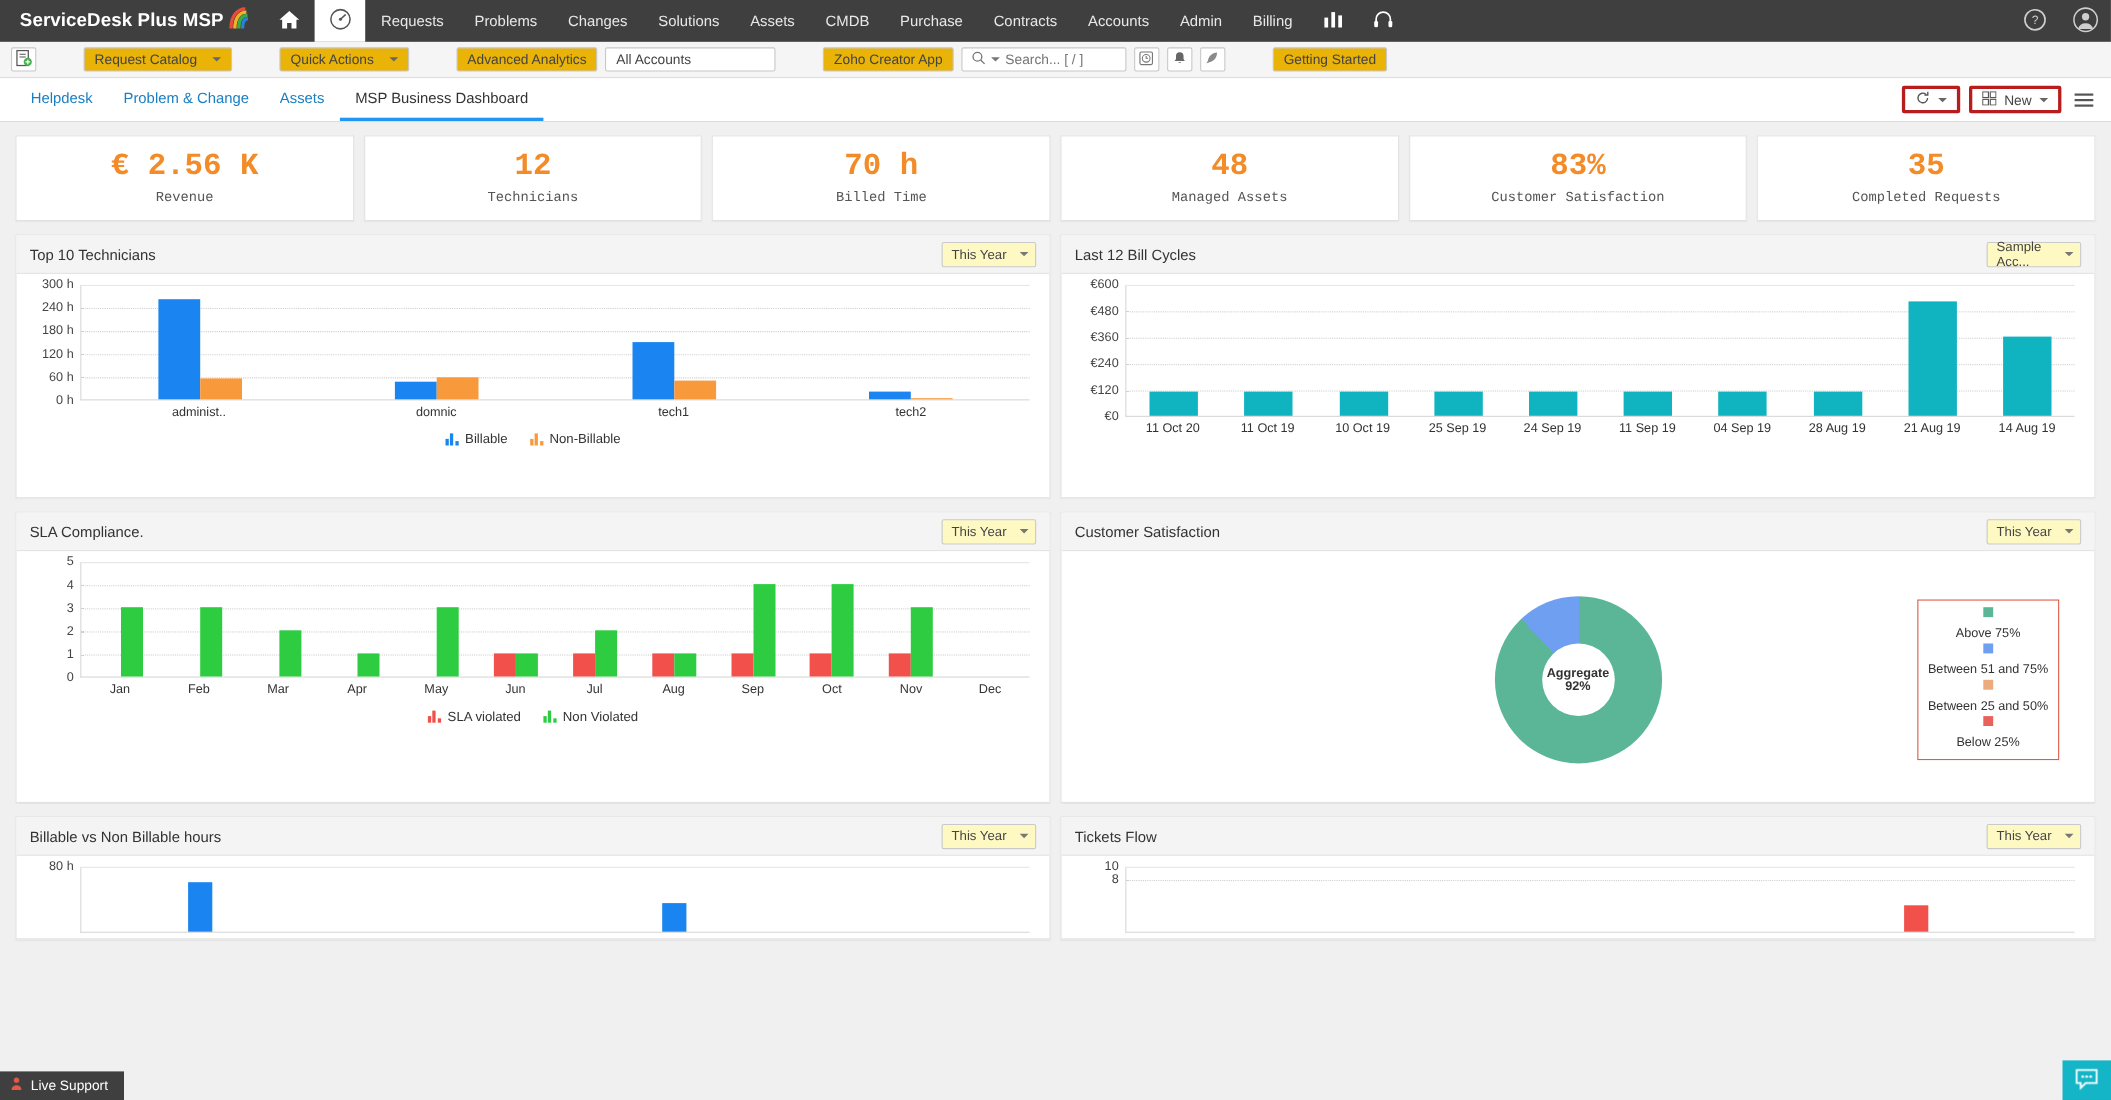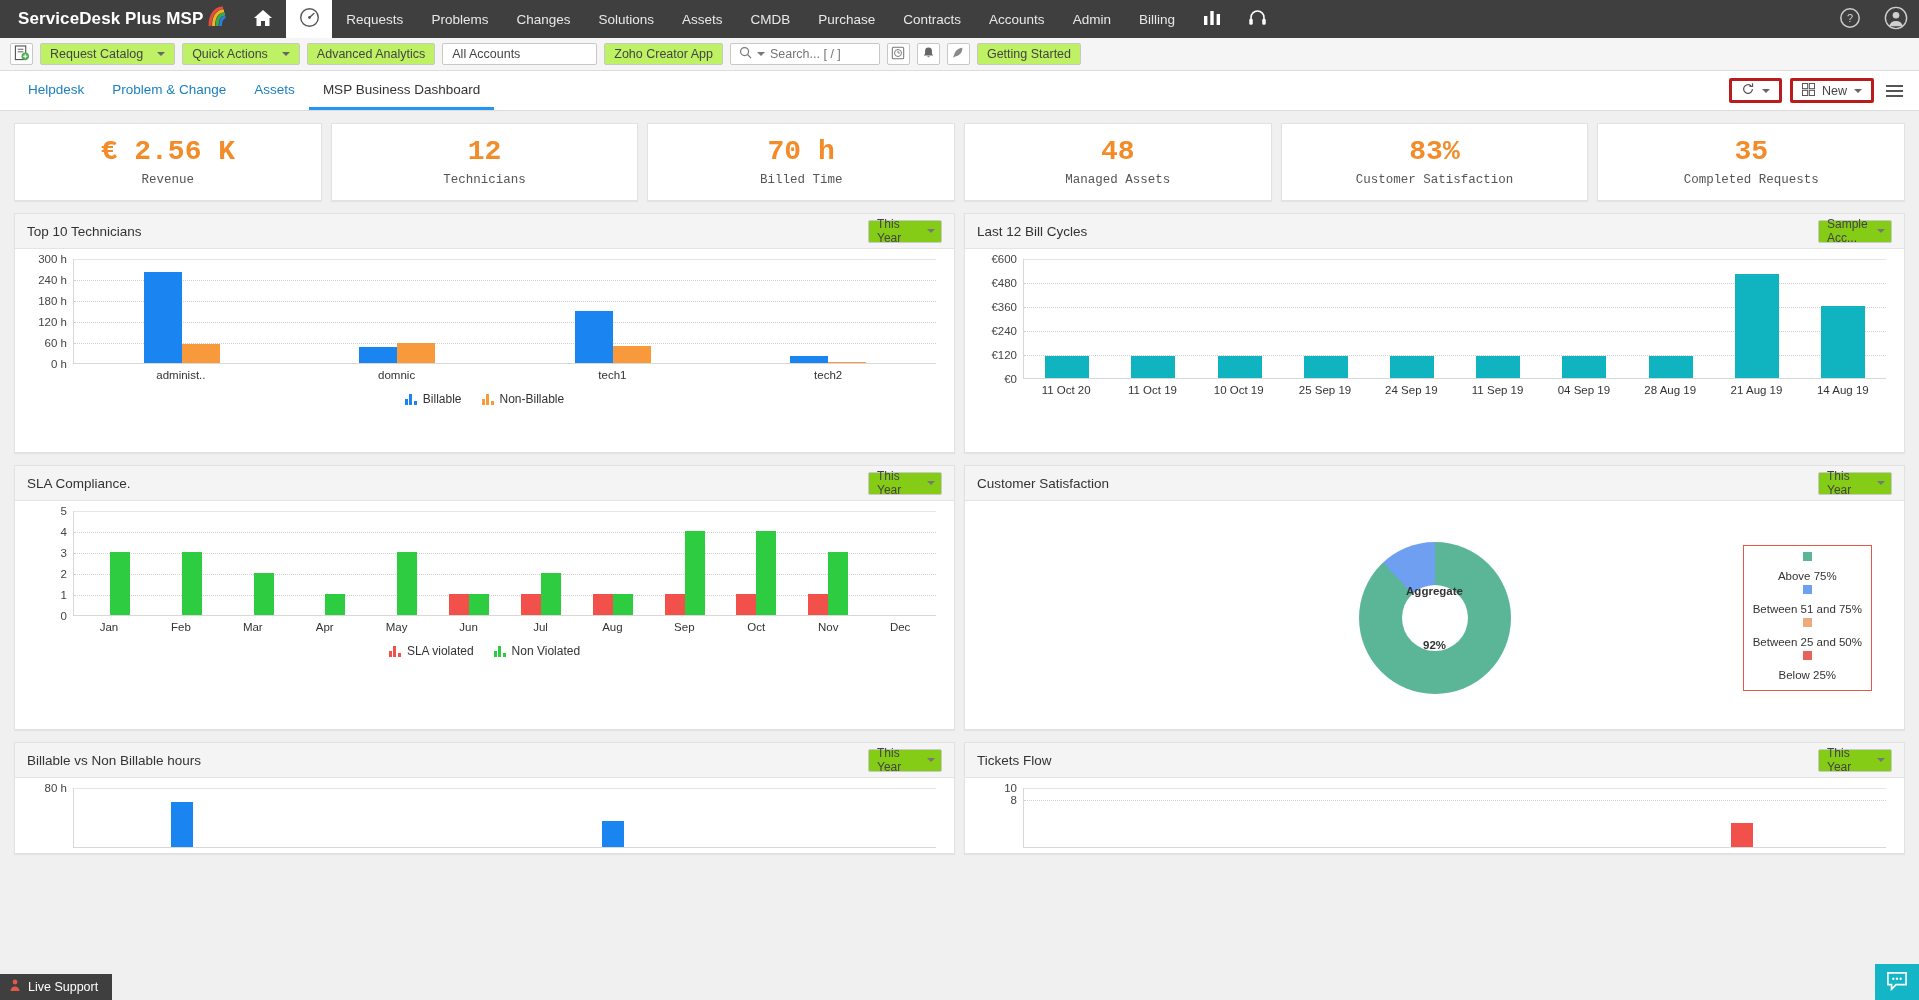--- a/index.html
+++ b/index.html
@@ -41,23 +41,23 @@
   .toolbar {
     height: 33px; background: #f5f5f5; border-bottom: 1px solid #dcdcdc;
     display: flex; align-items: center; gap: 7px; padding: 0 10px;
   }
   .tb-iconbox {
     width: 23px; height: 22px; border: 1px solid #c8c8c8; background: #fff;
     border-radius: 2px; display: flex; align-items: center; justify-content: center;
     cursor: pointer;
   }
   .tb-btn {
-    height: 22px; border: 1px solid #c8c8c8; background: #bef264; border-radius: 2px;
+    height: 22px; border: 1px solid #c8c8c8; background: #eab308; border-radius: 2px;
     display: flex; align-items: center; padding: 0 9px; font-size: 12.5px;
-    color: #444; cursor: pointer; white-space: nowrap; gap: 14px;
+    color: #444; cursor: pointer; white-space: nowrap; gap: 14px; margin-left: 36px;
   }
   .tb-btn .caret { border-top: 4px solid #666; border-left: 4px solid transparent;
     border-right: 4px solid transparent; }
   .tb-select {
     height: 22px; border: 1px solid #c8c8c8; background: #fff; border-radius: 2px;
     display: flex; align-items: center; justify-content: space-between;
     padding: 0 7px 0 9px; font-size: 12.5px; color: #444; cursor: pointer;
     width: 155px;
   }
   .tb-search {
@@ -105,21 +105,21 @@
     flex: 1; background: #fff; border: 1px solid #e2e2e2;
     box-shadow: 0 1px 1px rgba(0,0,0,.05); display: flex; flex-direction: column;
   }
   .card-head {
     height: 35px; background: #f4f4f4; border-bottom: 1px solid #e4e4e4;
     display: flex; align-items: center; padding: 0 12px;
   }
   .card-title { font-size: 13.5px; color: #333; }
   .card-head .sel { margin-left: auto; }
   .sel {
-    height: 23px; width: 74px; border: 1px solid #c9c9c9; background: #84cc16;
+    height: 23px; width: 86px; border: 1px solid #c9c9c9; background: #fef9c3;
     display: flex; align-items: center; justify-content: space-between;
     padding: 0 6px 0 8px; font-size: 12px; color: #444; cursor: pointer; border-radius: 2px;
   }
   .sel .caret { border-top: 4px solid #777; border-left: 4px solid transparent;
     border-right: 4px solid transparent; }
   .card-body { flex: 1; position: relative; padding: 10px 4px 4px 4px; }
 
   
   .chart { position: relative; width: 100%; height: 100%; }
   .yaxis { position: absolute; left: 0; top: 0; bottom: 0; width: 54px; }
@@ -144,21 +144,21 @@
   .leg { display: flex; align-items: center; gap: 6px; font-size: 12px; color: #333; }
   .leg-ico { display: flex; align-items: flex-end; gap: 1.5px; height: 11px; }
   .leg-ico i { width: 3px; display: block; }
 
   
   .donut-wrap { position: absolute; inset: 0; display: flex; align-items: center; justify-content: center; }
   .donut { position: relative; width: 152px; height: 152px; border-radius: 50%; }
   .donut-hole {
     position: absolute; left: 50%; top: 50%; transform: translate(-50%,-50%);
     width: 66px; height: 66px; background: #fff; border-radius: 50%;
-    display: flex; flex-direction: column; align-items: center; justify-content: space-between;
+    display: flex; flex-direction: column; align-items: center; justify-content: center;
   }
   .donut-hole .t1 { font-size: 11.5px; font-weight: 700; color: #333; }
   .donut-hole .t2 { font-size: 11.5px; font-weight: 700; color: #333; }
   .pie-legend {
     position: absolute; right: 28px; top: 50%; transform: translateY(-50%);
     border: 1px solid #e05a4a; background: #fff; padding: 6px 9px;
   }
   .pie-legend .row { display: flex; align-items: center; gap: 7px; font-size: 11.5px;
     color: #333; line-height: 17px; flex-direction: column; }
   .pie-legend .sw { width: 9px; height: 9px; display: block; }

